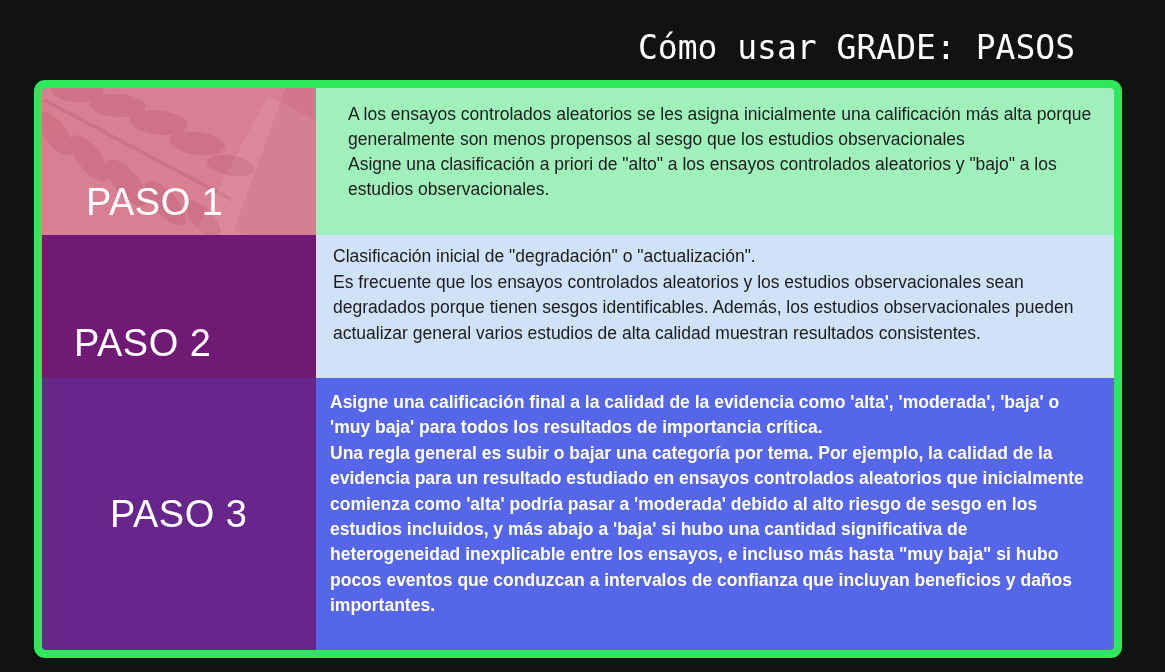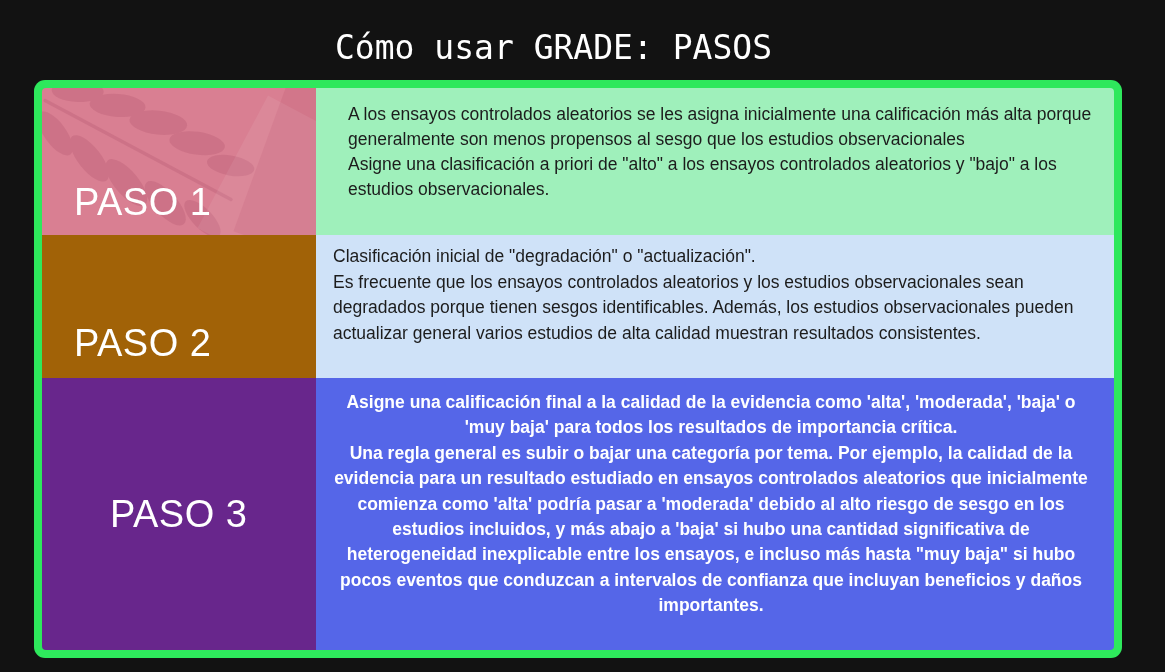--- a/index.html
+++ b/index.html
@@ -20,28 +20,27 @@
     height: 672px;
     background: #121212;
   }
 
   
   #title {
     position: absolute;
     left: 0;
     top: 28px;
     width: 1075px;
-    text-align: center;
+    text-align: right;
     color: #ffffff;
     font-family: "DejaVu Sans Mono", "Liberation Mono", monospace;
     font-size: 33px;
     font-weight: 400;
     letter-spacing: 0px;
     white-space: nowrap;
-    padding-left: 16px;
   }
 
   
   #table-frame {
     position: absolute;
     left: 34px;
     top: 80px;
     width: 1088px;
     height: 578px;
     box-sizing: border-box;
@@ -91,20 +90,21 @@
     line-height: 1;
   }
 
   
   .cell-paso1 {
     background: #d97f92;
   }
   .cell-paso1 .label-text {
     align-self: flex-end;
     padding-bottom: 14px;
+    margin-left: 12px;
   }
   .fern {
     position: absolute;
     z-index: 1;
     left: -30px;
     top: -36px;
     width: 250px;
     height: 200px;
     opacity: 0.55;
   }
@@ -123,21 +123,21 @@
     z-index: 2;
     right: -92px;
     top: 4px;
     width: 150px;
     height: 170px;
     background: rgba(160,40,65,0.10);
     transform: rotate(20deg);
   }
 
   .cell-paso2 {
-    background: #a16207;
+    background: #701a75;
     text-align: center;
   }
   .cell-paso2 .label-text {
     align-self: flex-end;
     padding-bottom: 16px;
   }
 
   .cell-paso3 {
     background: #68268c;
   }
@@ -166,21 +166,20 @@
     font-size: 17.5px;
     line-height: 1.47;
   }
   .content-3 {
     background: #5566e8;
     color: #ffffff;
     font-weight: bold;
     padding: 12px 22px 10px 14px;
     font-size: 17.5px;
     line-height: 1.45;
-    text-align: center;
   }
   .para { margin: 0; }
 </style>
 </head>
 <body>
 
 <div id="slide">
 
   <div id="title">Cómo usar GRADE: PASOS</div>
 

